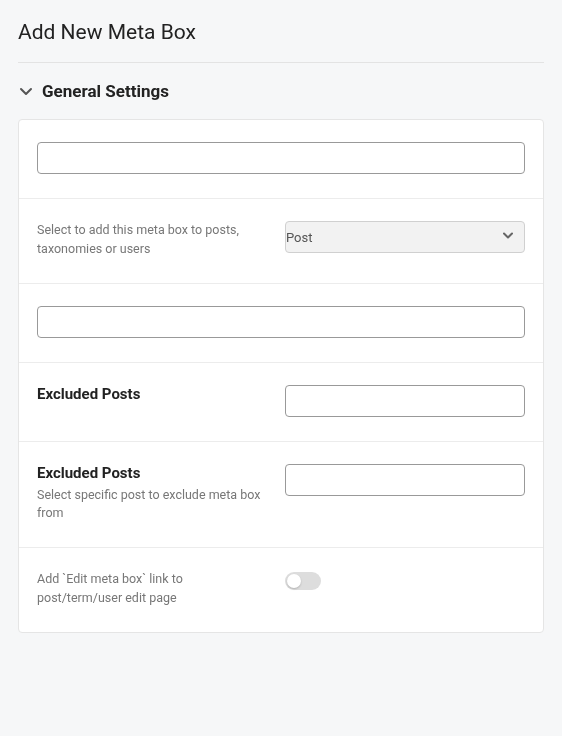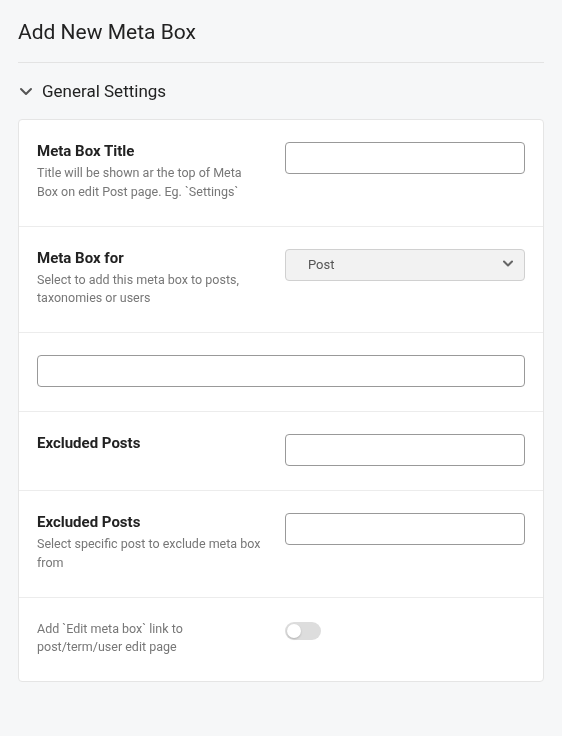--- a/index.html
+++ b/index.html
@@ -31,21 +31,21 @@
       padding: 18px 18px 18px 18px;
       cursor: pointer;
     }
     .chevron {
       width: 16px;
       height: 16px;
       margin-right: 8px;
     }
     .section-title {
       font-size: 17px;
-      font-weight: 400;
+      font-weight: 700;
       color: #222;
     }
     .panel {
       background: #fff;
       border: 1px solid #e5e5e5;
       border-radius: 4px;
       margin: 0 18px;
     }
     .row {
       display: flex;
@@ -71,21 +71,21 @@
       line-height: 1.5;
     }
     .row-right {
       flex: 1;
     }
     .text-input, .select-input {
       width: 100%;
       height: 32px;
       border: 1px solid #999;
       border-radius: 4px;
-      padding: 0 22px;
+      padding: 0 0;
       font-size: 13px;
       color: #555;
       background: #fff;
     }
     .select-input {
       background: #f2f2f2;
       border: 1px solid #d0d0d0;
       appearance: none;
       padding-right: 30px;
       position: relative;
@@ -131,32 +131,27 @@
     <svg viewBox="0 0 16 16" width="16" height="16">
         <path d="M3 6 L8 11 L13 6" stroke="#555" stroke-width="2" fill="none" stroke-linecap="round" stroke-linejoin="round"></path>
       </svg>
   </span>
   <span class="section-title">General Settings</span>
 </div>
 
 <div class="panel">
 
   <div class="row">
-    <div class="row-left">
-      <div class="row-label">Meta Box Title</div>
-      <div class="row-desc">Title will be shown ar the top of Meta Box on edit Post page. Eg. `Settings`</div>
-    </div>
-    <div class="row-right">
-      <input type="text" class="text-input" value="" style="">
-    </div>
-  </div>
-
-  <div class="row">
-    <div class="row-left">
-      <div class="row-label">Meta Box for</div>
+    <div class="row-right">
+      <input type="text" class="text-input" value="" style="">
+    </div>
+  </div>
+
+  <div class="row">
+    <div class="row-left">
       <div class="row-desc">Select to add this meta box to posts, taxonomies or users</div>
     </div>
     <div class="row-right">
       <div class="select-wrap">
         <div class="select-input" style="display:flex;align-items:center;">Post</div>
         <span class="select-chevron">
           <svg viewBox="0 0 14 14" width="14" height="14">
               <path d="M3 5 L7 9 L11 5" stroke="#666" stroke-width="2" fill="none" stroke-linecap="round" stroke-linejoin="round"></path>
             </svg>
         </span>

